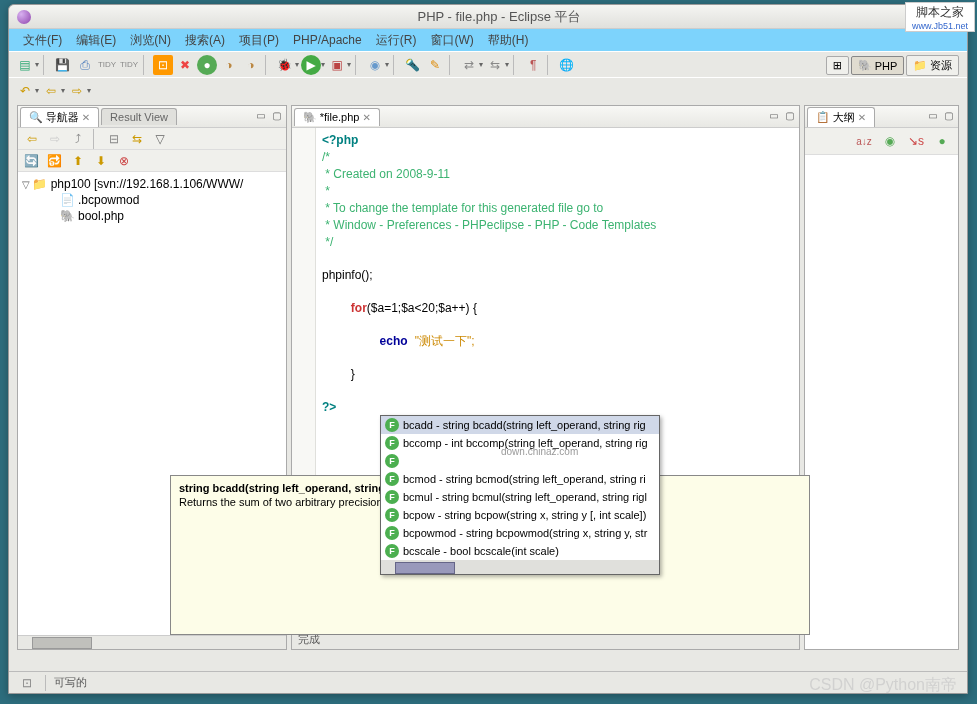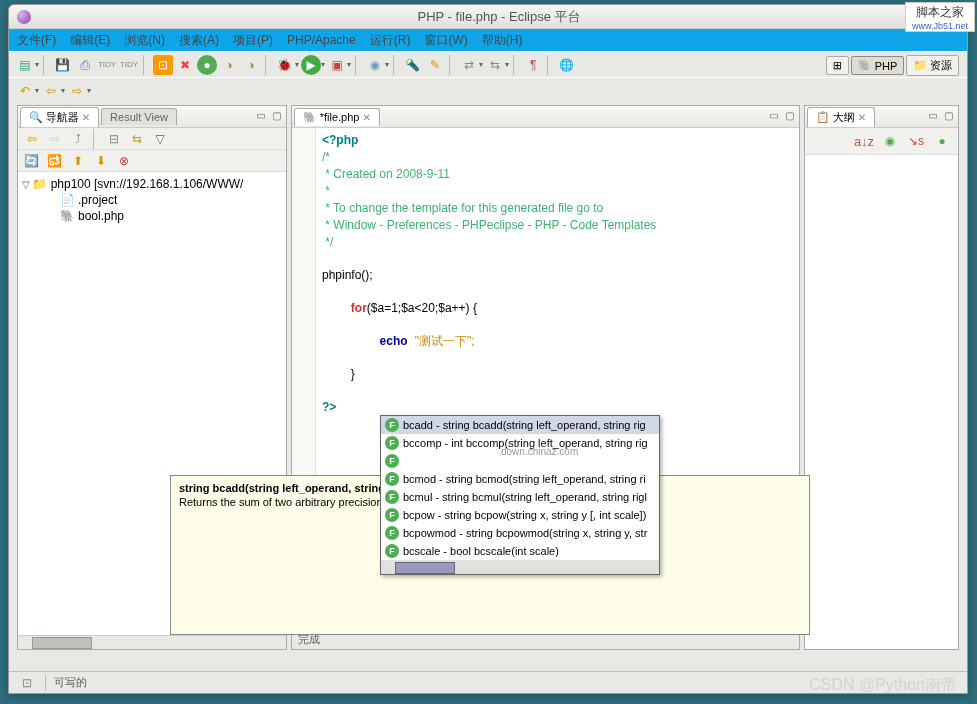--- a/index.html
+++ b/index.html
@@ -4,21 +4,21 @@
 <style>
 * { box-sizing: border-box; margin: 0; padding: 0; font-family: "Microsoft YaHei", Arial, sans-serif; }
 body { background: #2d6d7d; width: 977px; height: 704px; overflow: hidden; position: relative; font-size: 12px; }
 .window { position: absolute; top: 4px; left: 8px; width: 960px; height: 690px; background: #e8e8e4; border: 1px solid #999; border-radius: 6px 6px 0 0; box-shadow: 0 2px 8px rgba(0,0,0,0.3); }
 .titlebar { height: 24px; background: linear-gradient(#f5f5f2, #e0e0dc); border-radius: 6px 6px 0 0; display: flex; align-items: center; padding: 0 8px; border-bottom: 1px solid #ccc; }
 .titlebar-icon { width: 14px; height: 14px; border-radius: 50%; background: radial-gradient(circle at 30% 30%, #d8b0f0, #8e44ad); margin-right: 8px; }
 .titlebar-title { flex: 1; text-align: center; color: #555; font-size: 13px; }
 .watermark-top { position: absolute; top: 2px; right: 2px; width: 70px; height: 30px; background: white; border: 1px solid #ccc; font-size: 10px; text-align: center; padding: 1px; }
 .watermark-top .cn { font-size: 12px; color: #333; }
 .watermark-top .url { font-size: 9px; color: #3366cc; }
-.menubar { height: 22px; display: flex; align-items: center; padding: 0 2px; gap: 2px; background: #0ea5e9; }
+.menubar { height: 22px; display: flex; align-items: center; padding: 0 8px; gap: 2px; background: #7dd3fc; }
 .menubar span { padding: 2px 6px; color: #444; cursor: pointer; font-size: 12px; }
 .toolbar-row { height: 26px; display: flex; align-items: center; padding: 2px 6px; gap: 2px; background: #e8e8e4; border-top: 1px solid #fff; }
 .tbtn { width: 20px; height: 20px; display: inline-flex; align-items: center; justify-content: center; border: 1px solid transparent; border-radius: 2px; cursor: pointer; font-size: 12px; }
 .tsep { width: 6px; height: 20px; border-left: 1px solid #bbb; margin: 0 2px; }
 .dd { font-size: 8px; color: #666; margin-left: -2px; }
 .perspective-bar { position: absolute; right: 8px; top: 50px; display: flex; gap: 2px; align-items: center; }
 .persp-btn { border: 1px solid #aaa; background: #f0f0ec; padding: 2px 6px; border-radius: 2px; font-size: 11px; cursor: pointer; display: flex; align-items: center; gap: 3px; }
 .persp-btn.active { background: #e0dcd0; border-color: #888; }
 .main-area { position: absolute; top: 100px; left: 8px; right: 8px; bottom: 30px; display: flex; gap: 4px; }
 .panel { background: #fff; border: 1px solid #aaa; display: flex; flex-direction: column; }
@@ -171,21 +171,21 @@
       <div class="tree">
         <div class="tree-row">
           <span class="tree-toggle">▽</span>
           <span class="folder-icon">📁</span>
           <span>php100 [svn://192.168.1.106/WWW/</span>
         </div>
         <div class="tree-row">
           <span class="tree-indent"></span>
             <span class="tree-indent"></span>
           <span class="file-icon">📄</span>
-          <span>.project</span>
+          <span>.bcpowmod</span>
         </div>
         <div class="tree-row">
           <span class="tree-indent"></span>
             <span class="tree-indent"></span>
           <span class="file-icon">🐘</span>
           <span>bool.php</span>
         </div>
       </div>
       <div class="scroll-h">
           <div class="scroll-thumb-h"></div>
@@ -265,21 +265,21 @@
 
     <div class="panel panel-right">
       <div class="panel-header">
         <div class="tab">📋 <span>大纲</span> <span class="tab-close">✕</span></div>
         <div class="panel-icons">
           <span class="pi">▭</span>
           <span class="pi">▢</span>
         </div>
       </div>
       <div class="outline-toolbar">
-        <span class="tbtn" style="color:#b55;font-size:13px">a↓z</span>
+        <span class="tbtn" style="color:#b55;font-size:10px">a↓z</span>
         <span class="tbtn" style="color:#5a5">◉</span>
         <span class="tbtn" style="color:#c44">↘s</span>
         <span class="tbtn" style="color:#5a5">●</span>
       </div>
       <div style="flex:1;background:#fff"></div>
     </div>
   </div>
 
   <div class="statusbar">
     <span class="tbtn" style="color:#888">⊡</span>

